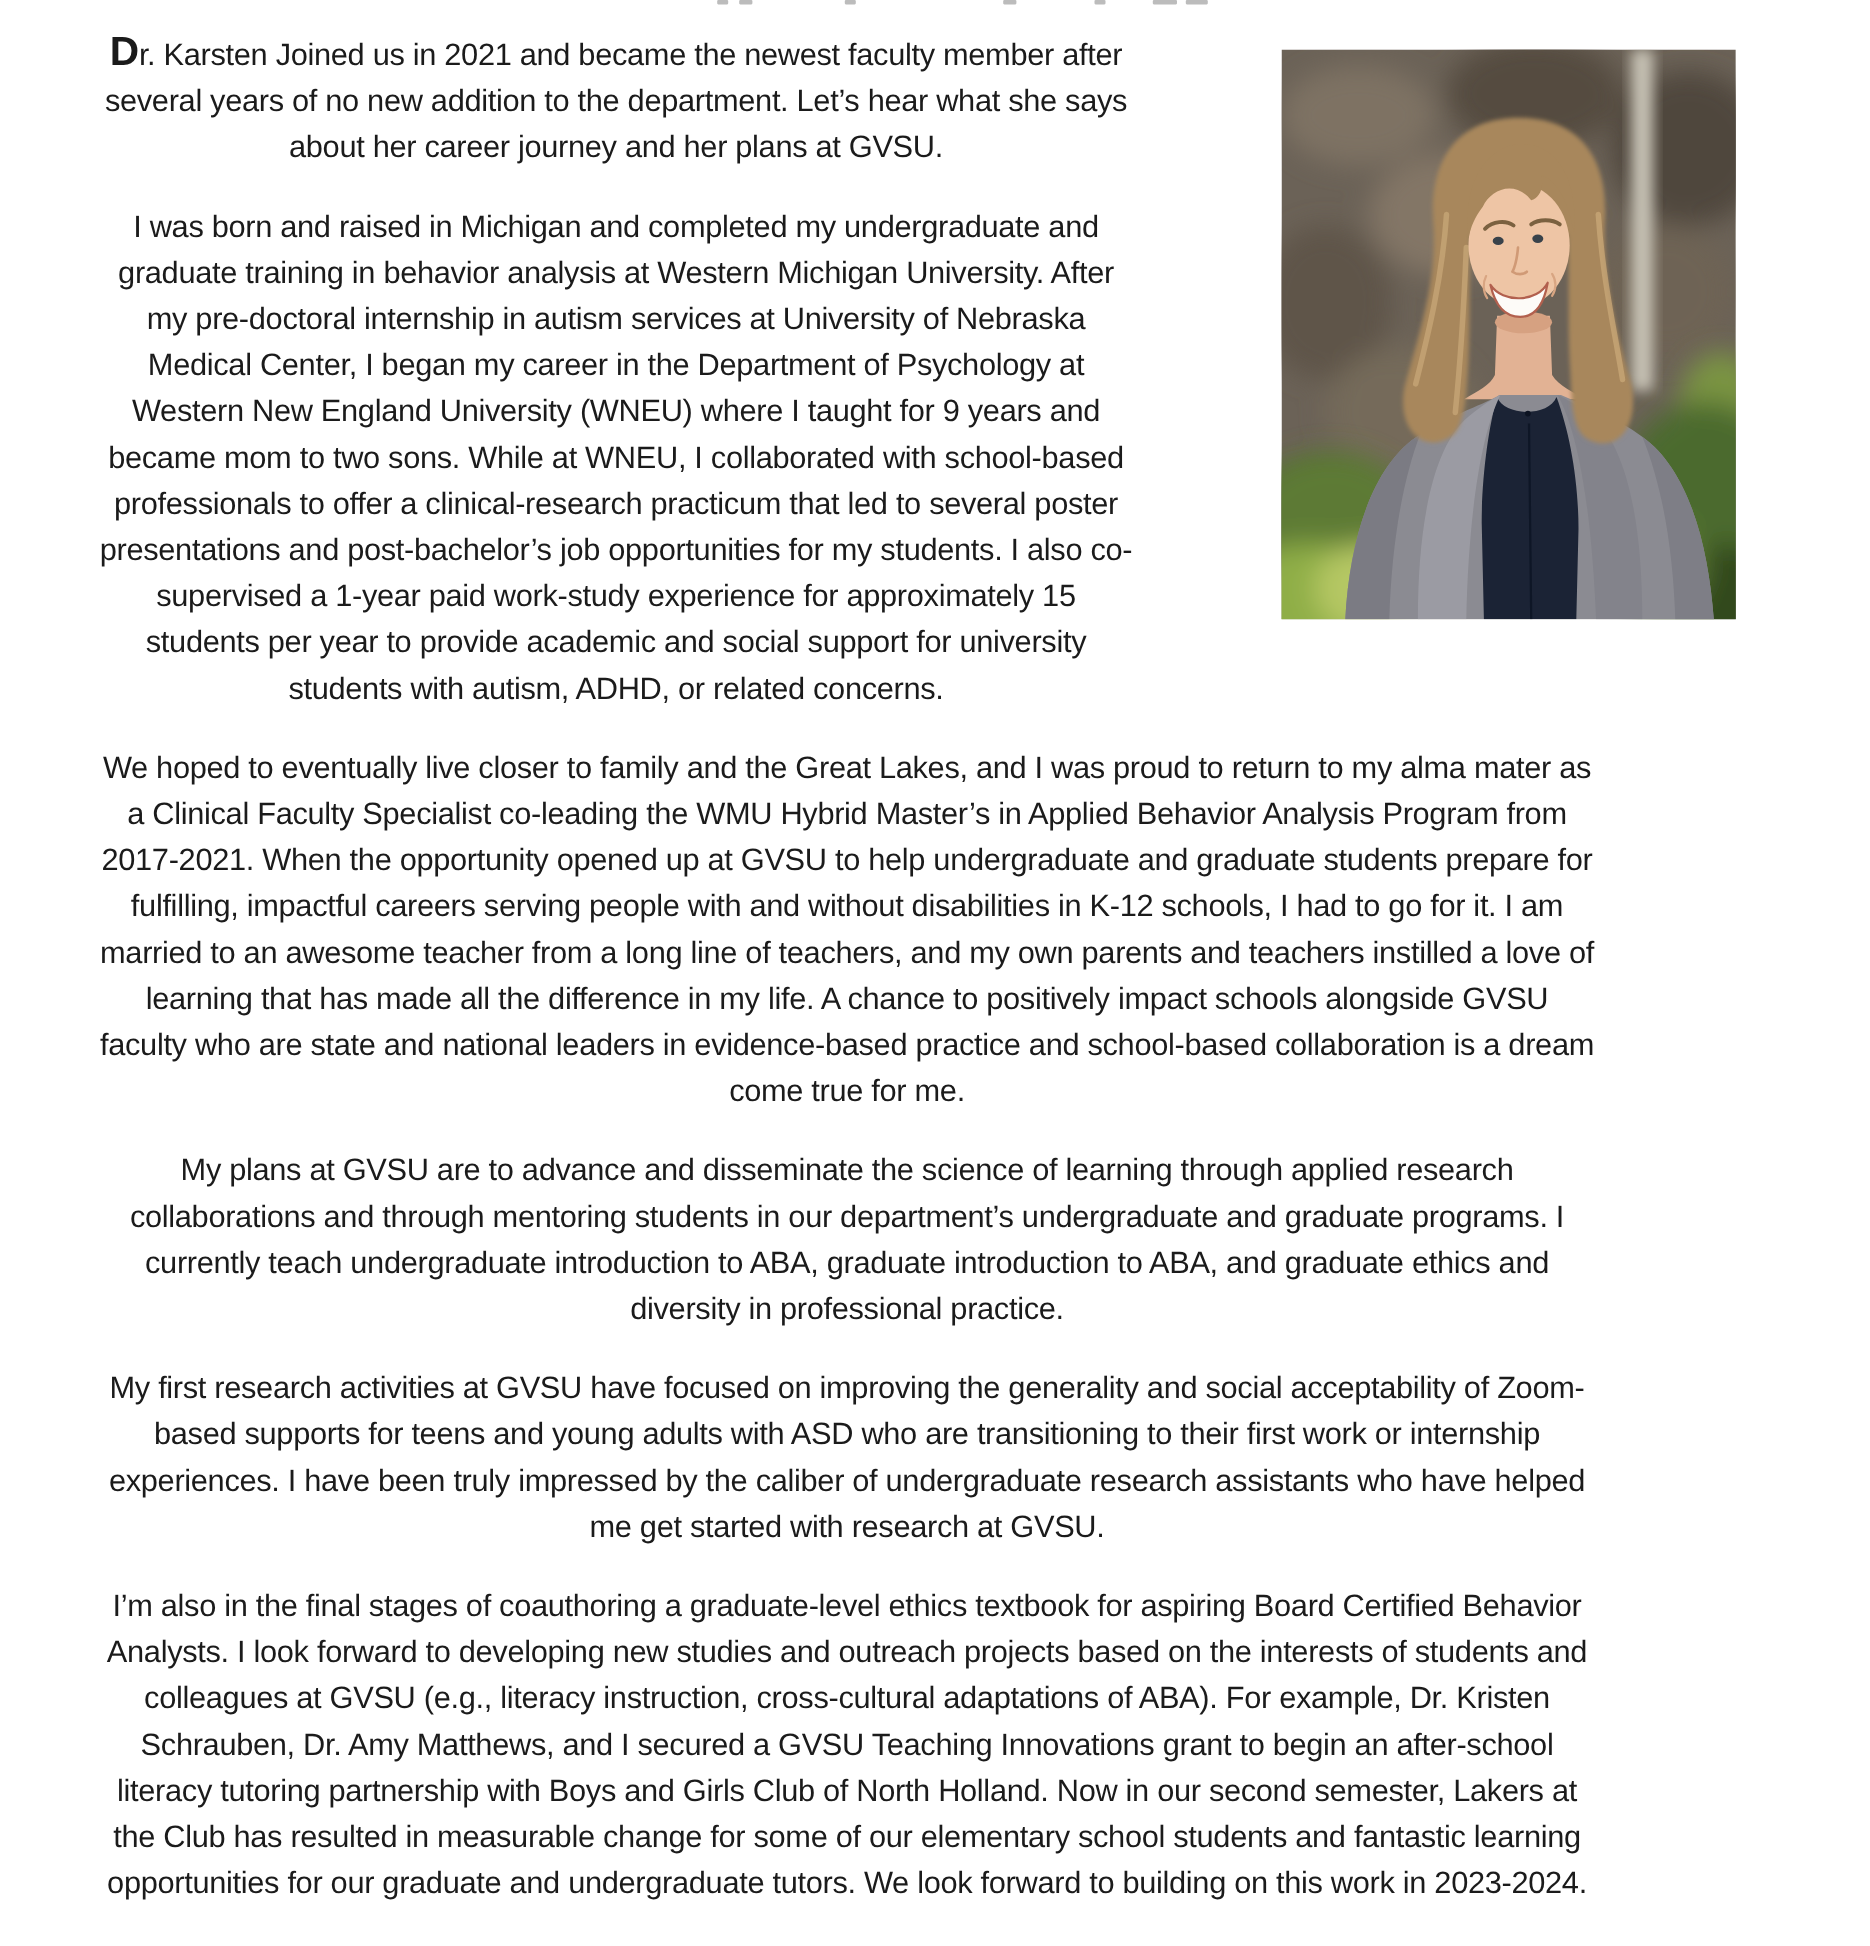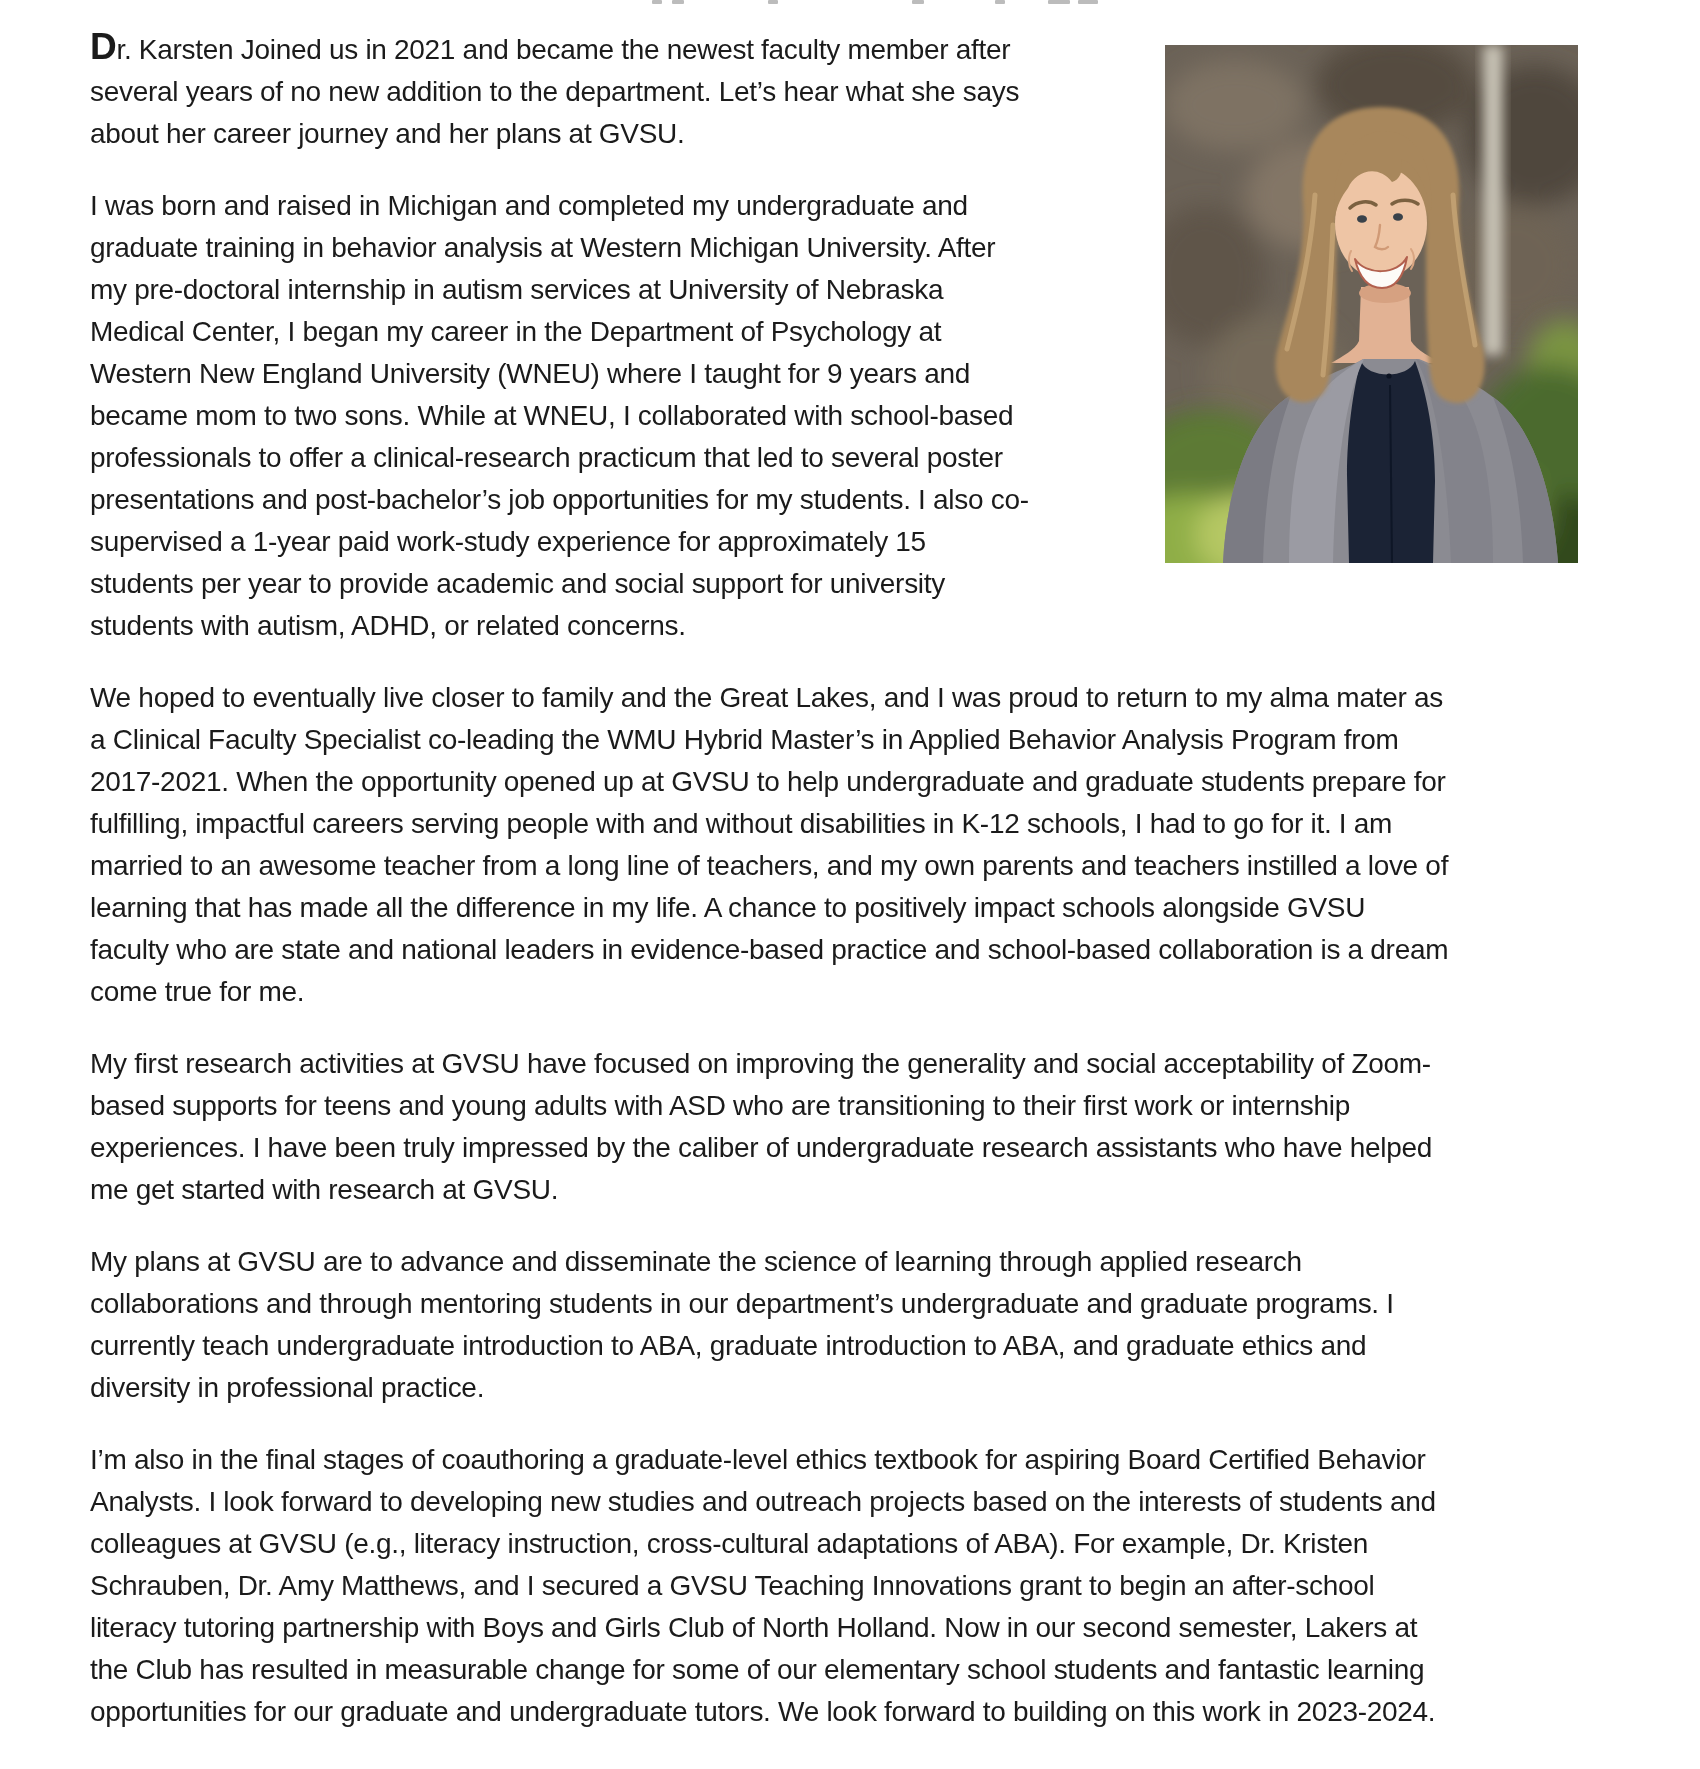--- a/index.html
+++ b/index.html
@@ -17,21 +17,21 @@
   .remnant span{position:absolute;top:0;height:4px;background:#bcbcbc;border-radius:1px;}
 
   .article{
     position:absolute;
     left:90px;
     top:26px;
     width:1360px;
     font-size:28px;
     line-height:42px;
     letter-spacing:-0.3px;
-    text-align:left;
+    text-align:center;
   }
   .article p{margin:0 0 30px 0;}
   .article p.narrow{width:940px;}
   .dropcap{
     font-weight:bold;
     font-size:37px;
     letter-spacing:-0.3px;
   }
 
   figure.portrait{
@@ -143,18 +143,18 @@
           <path d="M246 204 C250 210 250 218 246 224" stroke="#d8a582" stroke-width="2" fill="none" stroke-linecap="round"></path>
         </g>
       </g>
     </svg>
   </figure>
 
   <div class="article">
     <p class="narrow"><span class="dropcap">D</span><span>r. Karsten Joined us in 2021 and became the newest faculty member after several years of no new addition to the department. Let’s hear what she says about her career journey and her plans at GVSU.</span></p>
     <p class="narrow">I was born and raised in Michigan and completed my undergraduate and graduate training in behavior analysis at Western Michigan University. After my pre-doctoral internship in autism services at University of Nebraska Medical Center, I began my career in the Department of Psychology at Western New England University (WNEU) where I taught for 9 years and became mom to two sons. While at WNEU, I collaborated with school-based professionals to offer a clinical-research practicum that led to several poster presentations and post-bachelor’s job opportunities for my students. I also co-supervised a 1-year paid work-study experience for approximately 15 students per year to provide academic and social support for university students with autism, ADHD, or related concerns.</p>
     <p>We hoped to eventually live closer to family and the Great Lakes, and I was proud to return to my alma mater as a Clinical Faculty Specialist co-leading the WMU Hybrid Master’s in Applied Behavior Analysis Program from 2017-2021. When the opportunity opened up at GVSU to help undergraduate and graduate students prepare for fulfilling, impactful careers serving people with and without disabilities in K-12 schools, I had to go for it. I am married to an awesome teacher from a long line of teachers, and my own parents and teachers instilled a love of learning that has made all the difference in my life. A chance to positively impact schools alongside GVSU faculty who are state and national leaders in evidence-based practice and school-based collaboration is a dream come true for me.</p>
+    <p>My plans at GVSU are to advance and disseminate the science of learning through applied research collaborations and through mentoring students in our department’s undergraduate and graduate programs. I currently teach undergraduate introduction to ABA, graduate introduction to ABA, and graduate ethics and diversity in professional practice.</p>
     <p>My first research activities at GVSU have focused on improving the generality and social acceptability of Zoom-based supports for teens and young adults with ASD who are transitioning to their first work or internship experiences. I have been truly impressed by the caliber of undergraduate research assistants who have helped me get started with research at GVSU.</p>
-    <p>My plans at GVSU are to advance and disseminate the science of learning through applied research collaborations and through mentoring students in our department’s undergraduate and graduate programs. I currently teach undergraduate introduction to ABA, graduate introduction to ABA, and graduate ethics and diversity in professional practice.</p>
     <p>I’m also in the final stages of coauthoring a graduate-level ethics textbook for aspiring Board Certified Behavior Analysts. I look forward to developing new studies and outreach projects based on the interests of students and colleagues at GVSU (e.g., literacy instruction, cross-cultural adaptations of ABA). For example, Dr. Kristen Schrauben, Dr. Amy Matthews, and I secured a GVSU Teaching Innovations grant to begin an after-school literacy tutoring partnership with Boys and Girls Club of North Holland. Now in our second semester, Lakers at the Club has resulted in measurable change for some of our elementary school students and fantastic learning opportunities for our graduate and undergraduate tutors. We look forward to building on this work in 2023-2024.</p>
   </div>
 
 </div>
 
 </body></html>

